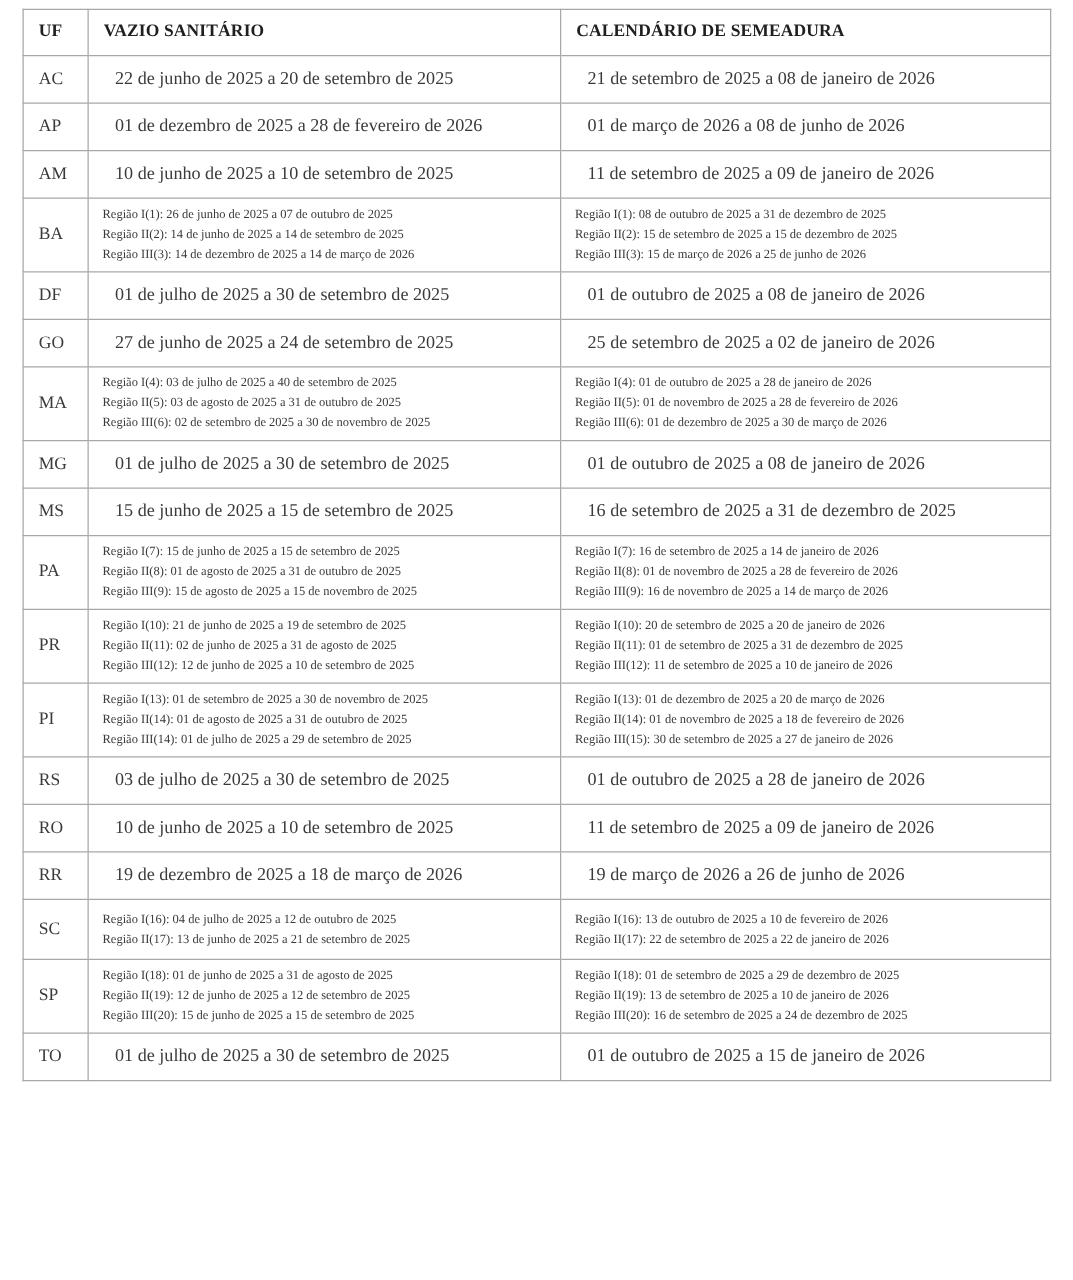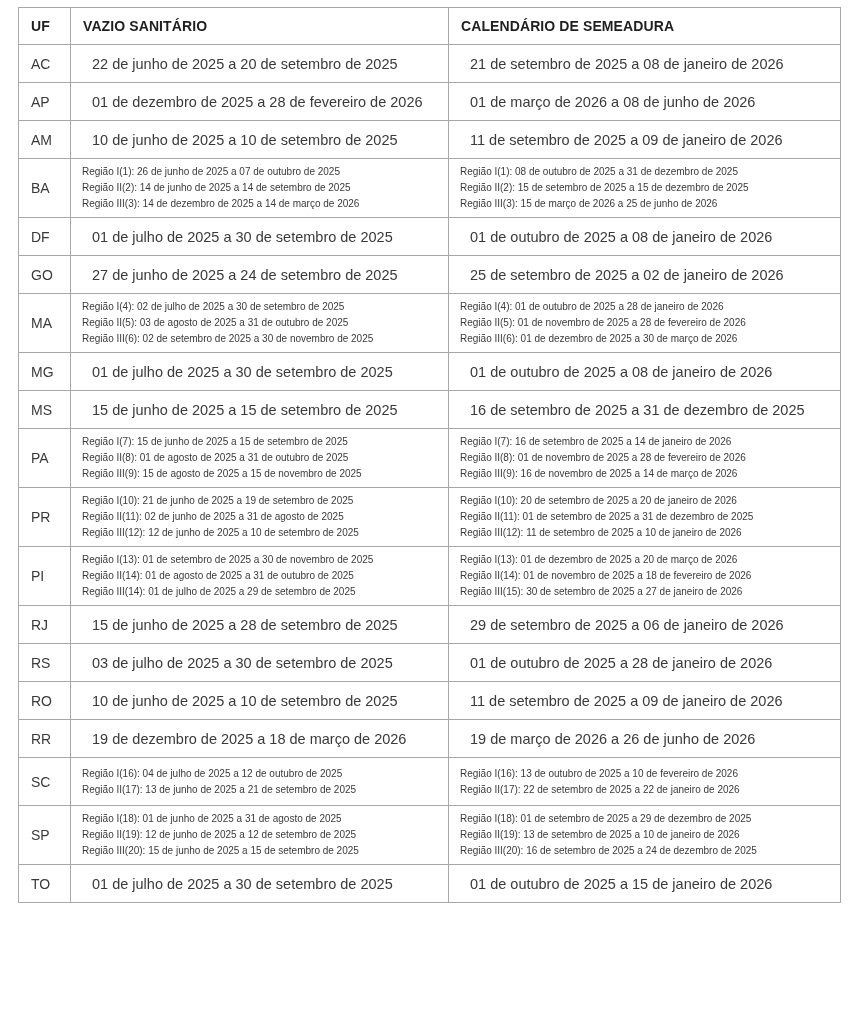--- a/index.html
+++ b/index.html
@@ -7,20 +7,21 @@
     padding: 0;
     background: #ffffff;
     font-family: "Liberation Sans", "DejaVu Sans", sans-serif;
   }
   .page {
     width: 858px;
     height: 1024px;
     background: #ffffff;
     box-sizing: border-box;
     padding: 7px 18px 10px 18px;
+    font-family: Liberation Serif, serif;
   }
   table.calendar-table {
     width: 822px;
     border-collapse: collapse;
     table-layout: fixed;
   }
   table.calendar-table th,
   table.calendar-table td {
     border: 1px solid #a8a8a8;
     vertical-align: middle;
@@ -128,21 +129,21 @@
           <td class="single">
             <div>27 de junho de 2025 a 24 de setembro de 2025</div>
           </td>
           <td class="single">
             <div>25 de setembro de 2025 a 02 de janeiro de 2026</div>
           </td>
         </tr>
         <tr class="row-3">
           <td class="uf">MA</td>
           <td class="multi">
-            <div>Região I(4): 02 de julho de 2025 a 30 de setembro de 2025</div>
+            <div>Região I(4): 03 de julho de 2025 a 40 de setembro de 2025</div>
             <div>Região II(5): 03 de agosto de 2025 a 31 de outubro de 2025</div>
             <div>Região III(6): 02 de setembro de 2025 a 30 de novembro de 2025</div>
           </td>
           <td class="multi">
             <div>Região I(4): 01 de outubro de 2025 a 28 de janeiro de 2026</div>
             <div>Região II(5): 01 de novembro de 2025 a 28 de fevereiro de 2026</div>
             <div>Região III(6): 01 de dezembro de 2025 a 30 de março de 2026</div>
           </td>
         </tr>
         <tr class="row-1">
@@ -193,29 +194,20 @@
           <td class="uf">PI</td>
           <td class="multi">
             <div>Região I(13): 01 de setembro de 2025 a 30 de novembro de 2025</div>
             <div>Região II(14): 01 de agosto de 2025 a 31 de outubro de 2025</div>
             <div>Região III(14): 01 de julho de 2025 a 29 de setembro de 2025</div>
           </td>
           <td class="multi">
             <div>Região I(13): 01 de dezembro de 2025 a 20 de março de 2026</div>
             <div>Região II(14): 01 de novembro de 2025 a 18 de fevereiro de 2026</div>
             <div>Região III(15): 30 de setembro de 2025 a 27 de janeiro de 2026</div>
-          </td>
-        </tr>
-        <tr class="row-1">
-          <td class="uf">RJ</td>
-          <td class="single">
-            <div>15 de junho de 2025 a 28 de setembro de 2025</div>
-          </td>
-          <td class="single">
-            <div>29 de setembro de 2025 a 06 de janeiro de 2026</div>
           </td>
         </tr>
         <tr class="row-1">
           <td class="uf">RS</td>
           <td class="single">
             <div>03 de julho de 2025 a 30 de setembro de 2025</div>
           </td>
           <td class="single">
             <div>01 de outubro de 2025 a 28 de janeiro de 2026</div>
           </td>

